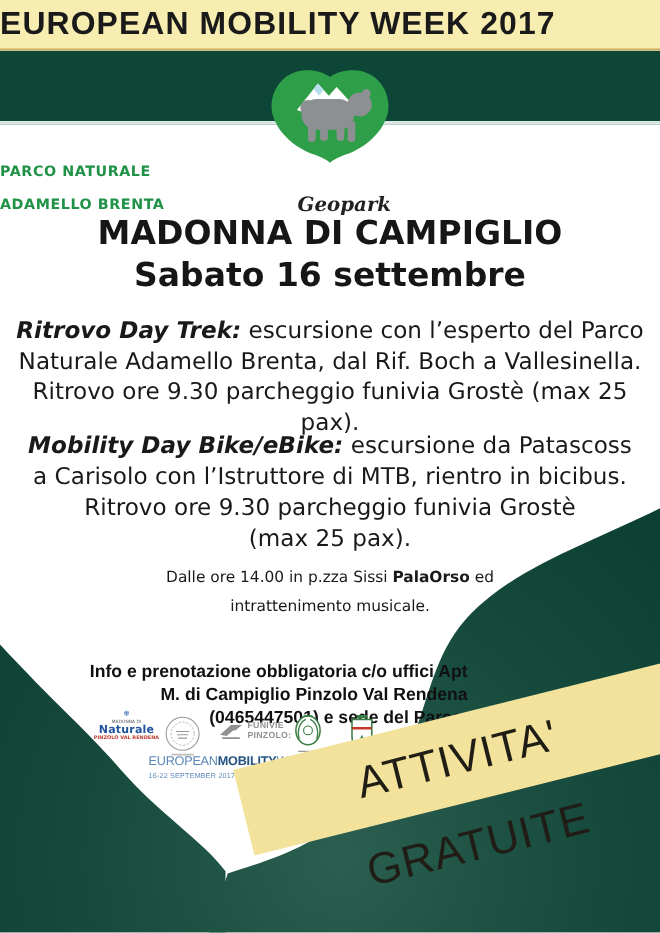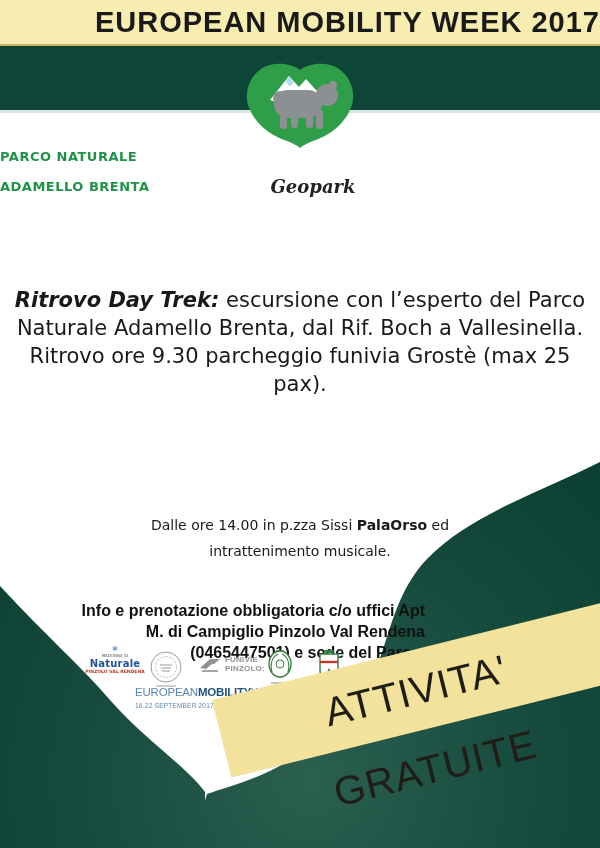--- a/index.html
+++ b/index.html
@@ -2,21 +2,21 @@
 <html><head>
 <meta charset="utf-8">
 <style>
   html,body{margin:0;padding:0;}
   .page{position:relative;width:600px;height:848px;background:#ffffff;overflow:hidden;
         font-family:"DejaVu Sans",sans-serif;}
   .abs{position:absolute;}
 
   
   .header{top:0;left:0;width:600px;height:44px;background:#f7edb0;
-          border-bottom:2px solid #cdb367;z-index:4;text-align:right;}
+          border-bottom:2px solid #cdb367;z-index:4;text-align:left;}
   .header-title{font-family:"Liberation Sans",sans-serif;font-weight:800;font-size:29px;
                 line-height:44px;letter-spacing:1px;color:#1a1a1a;}
 
   
   .green-band{top:46px;left:0;width:600px;height:64px;background:#0d4537;
               border-bottom:3px solid #d9e7e4;z-index:1;}
 
   
   .swoosh{top:0;left:0;width:600px;height:848px;z-index:1;}
 
@@ -108,25 +108,33 @@
       <rect x="36" y="48" width="7" height="19" rx="3"></rect>
       <rect x="47" y="50" width="7" height="16" rx="3"></rect>
       <rect x="62" y="50" width="7" height="16" rx="3"></rect>
       <rect x="72" y="48" width="7" height="19" rx="3"></rect>
     </g>
   </svg>
   <div class="abs park-line">PARCO NATURALE</div>
   <div class="abs park-line park-line2">ADAMELLO BRENTA</div>
   <div class="abs geopark">Geopark</div>
 
+  <div class="abs title">
+    <div>MADONNA DI CAMPIGLIO</div>
+    <div>Sabato 16 settembre</div>
+  </div>
 
   <div class="abs para p-trek"><span class="lead">Ritrovo Day Trek:</span><span> escursione con l’esperto del Parco
 Naturale Adamello Brenta, dal Rif. Boch a Vallesinella.
 Ritrovo ore 9.30 parcheggio funivia Grostè (max 25 pax).</span></div>
 
+  <div class="abs para p-bike"><span class="lead">Mobility Day Bike/eBike:</span><span> escursione da Patascoss
+a Carisolo con l’Istruttore di MTB, rientro in bicibus.
+Ritrovo ore 9.30 parcheggio funivia Grostè
+(max 25 pax).</span></div>
 
   <div class="abs para p-music"><span>Dalle ore 14.00 in p.zza Sissi </span><span class="b">PalaOrso</span><span> ed
 intrattenimento musicale.</span></div>
 
   <div class="abs info">Info e prenotazione obbligatoria c/o uffici Apt
 M. di Campiglio Pinzolo Val Rendena
 (0465447501) e sede del Parco.</div>
 
   <div class="abs campiglio">
     <div class="snow">❄</div>

